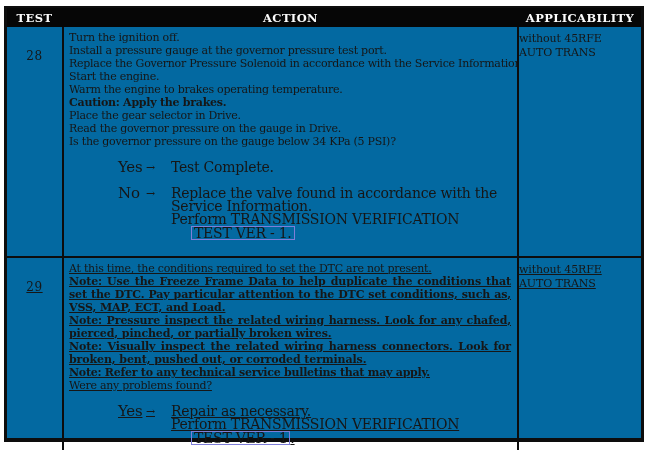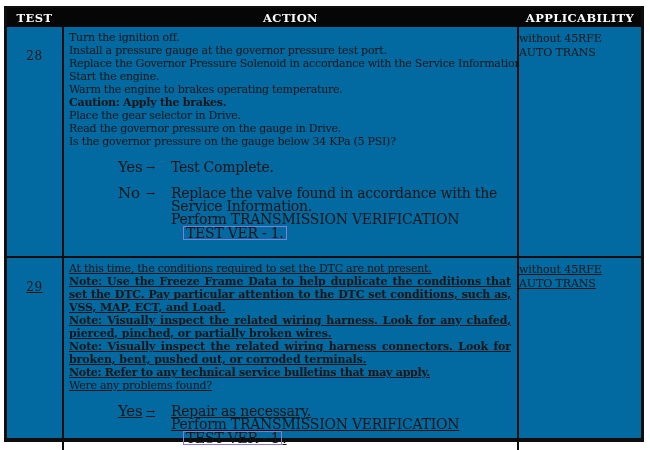--- a/index.html
+++ b/index.html
@@ -50,21 +50,21 @@
   .decision {
     display:grid; grid-template-columns:24px 29px 1fr;
     margin:13px 0 0 49px;
   }
   .dec-answer { font-size:15px; }
   .dec-arrow { font-size:11px; text-align:left; padding-left:4px; }
   .dec-text { font-size:14px; line-height:13px; }
   .ver-link {
     border:1.5px solid #7e7ed8;
     padding:0 2px;
-    margin-left:12px;
+    margin-left:20px;
     display:inline-block;
     line-height:12px;
   }
 </style>
 </head>
 <body>
 
 <div class="doc-table">
 
   <div class="thead">
@@ -109,21 +109,21 @@
       <div>without 45RFE</div>
       <div>AUTO TRANS</div>
     </div>
   </div>
 
   <div class="trow trow-29">
     <div class="testnum-cell">29</div>
     <div class="action-cell">
       <div class="pwrap">At this time, the conditions required to set the DTC are not present.</div>
       <div class="pwrap bold just">Note: Use the Freeze Frame Data to help duplicate the conditions that set the DTC. Pay particular attention to the DTC set conditions, such as, VSS, MAP, ECT, and Load.</div>
-      <div class="pwrap bold just">Note: Visually inspect the related wiring harness. Look for any chafed, pierced, pinched, or partially broken wires.</div>
+      <div class="pwrap bold just">Note: Pressure inspect the related wiring harness. Look for any chafed, pierced, pinched, or partially broken wires.</div>
       <div class="pwrap bold just">Note: Visually inspect the related wiring harness connectors. Look for broken, bent, pushed out, or corroded terminals.</div>
       <div class="pwrap bold">Note: Refer to any technical service bulletins that may apply.</div>
       <div class="pwrap">Were any problems found?</div>
 
       <div class="decision">
         <span class="dec-answer">Yes</span>
         <span class="dec-arrow">→</span>
         <div class="dec-text">
           <div class="pwrap">Repair as necessary.</div>
           <div class="pwrap">

